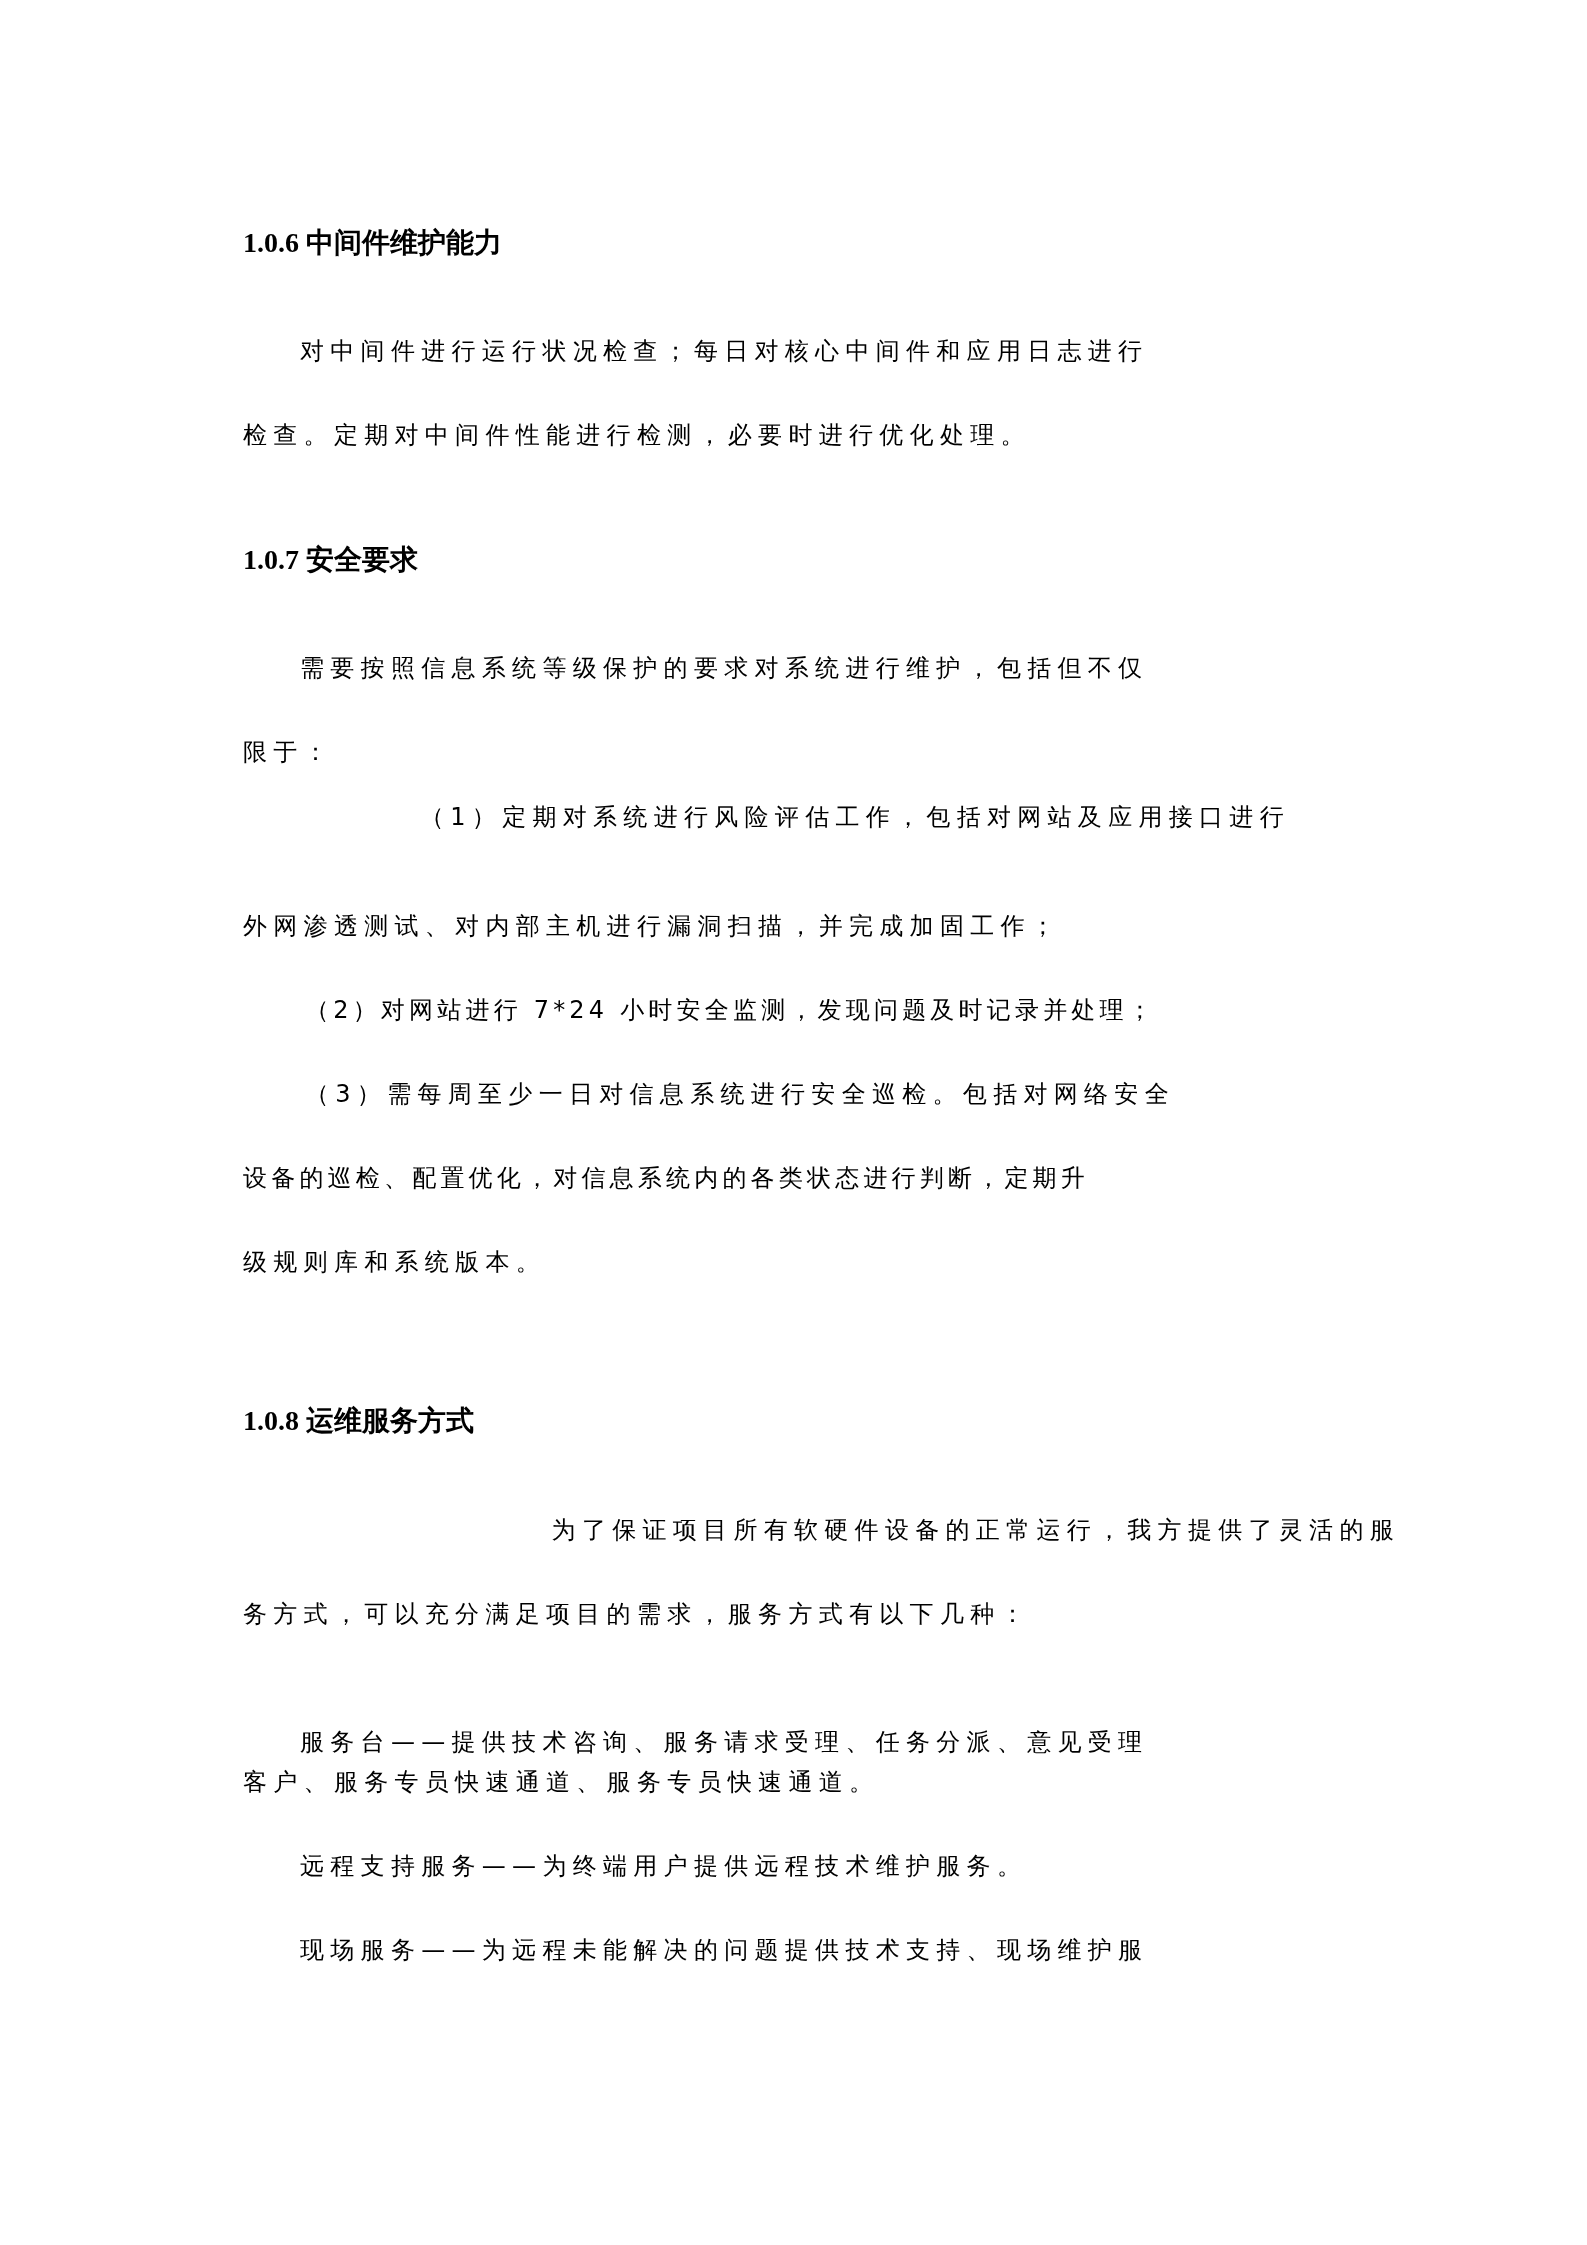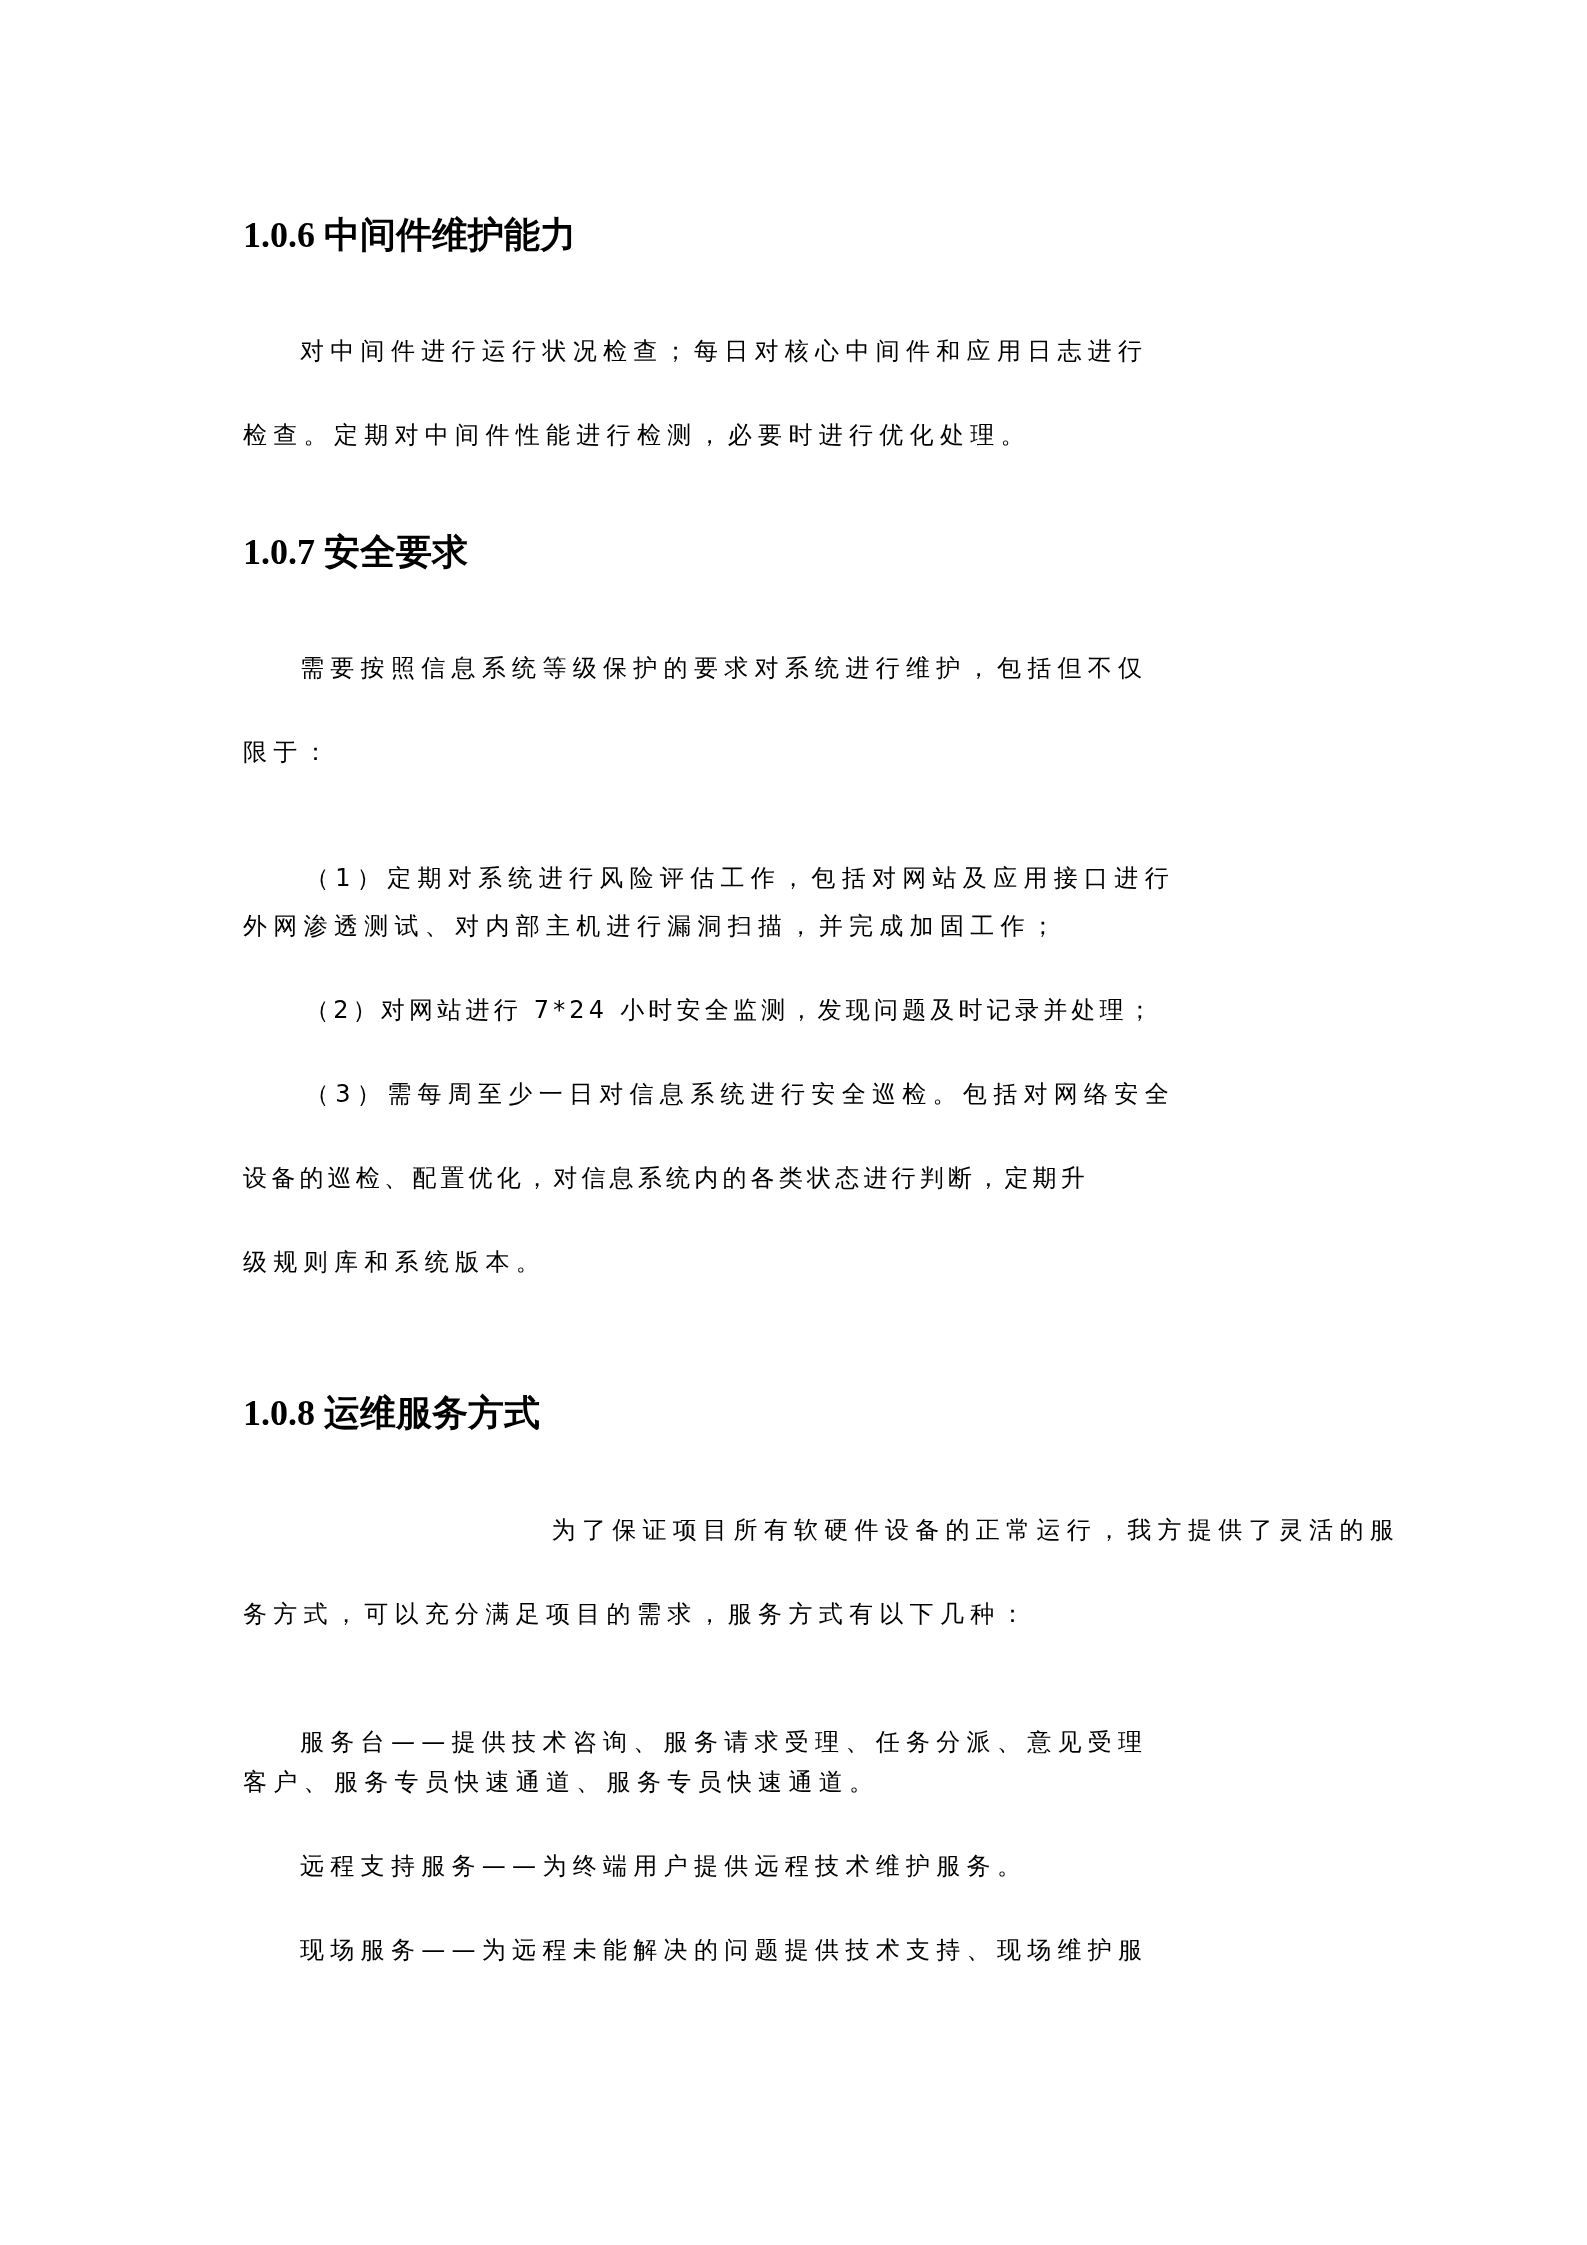--- a/index.html
+++ b/index.html
@@ -18,24 +18,25 @@
       position: absolute;
       left: 243px;
       top: 0;
       width: 1100px;
     }
     .heading {
       position: absolute;
       left: 0;
       font-family: "Liberation Serif", "DejaVu Serif", serif;
       font-weight: bold;
-      font-size: 36px;
+      font-size: 28px;
       line-height: 50px;
       white-space: nowrap;
       letter-spacing: 0px;
+      margin-top: 8px;
     }
     .line {
       position: absolute;
       left: 0;
       width: 1100px;
       font-family: "DejaVu Sans", sans-serif;
       font-size: 24px;
       line-height: 42px;
       white-space: nowrap;
       letter-spacing: 6.3px;
@@ -50,21 +51,21 @@
 
 <div class="page">
 
   <div class="heading" style="top:210px;">1.0.6 中间件维护能力</div>
   <div class="line indent" style="top:330px;">对中间件进行运行状况检查；每日对核心中间件和应用日志进行</div>
   <div class="line" style="top:414px;">检查。定期对中间件性能进行检测，必要时进行优化处理。</div>
 
   <div class="heading" style="top:527px;">1.0.7 安全要求</div>
   <div class="line indent" style="top:647px;">需要按照信息系统等级保护的要求对系统进行维护，包括但不仅</div>
   <div class="line" style="top:731px;">限于：</div>
-  <div class="line indent-paren" style="top:857px;">（1）定期对系统进行风险评估工作，包括对网站及应用接口进行</div>
+  <div class="line indent-paren" style="top:796px;text-align:center;">（1）定期对系统进行风险评估工作，包括对网站及应用接口进行</div>
   <div class="line" style="top:905px;">外网渗透测试、对内部主机进行漏洞扫描，并完成加固工作；</div>
   <div class="line indent-paren narrow" style="top:989px;">（2）对网站进行 7*24 小时安全监测，发现问题及时记录并处理；</div>
   <div class="line indent-paren" style="top:1073px;">（3）需每周至少一日对信息系统进行安全巡检。包括对网络安全</div>
   <div class="line narrow" style="top:1157px;">设备的巡检、配置优化，对信息系统内的各类状态进行判断，定期升</div>
   <div class="line" style="top:1241px;">级规则库和系统版本。</div>
 
   <div class="heading" style="top:1388px;">1.0.8 运维服务方式</div>
   <div class="line indent" style="top:1509px;text-align:right;">为了保证项目所有软硬件设备的正常运行，我方提供了灵活的服</div>
   <div class="line" style="top:1593px;">务方式，可以充分满足项目的需求，服务方式有以下几种：</div>
   <div class="line indent" style="top:1677px;margin-top:44px;">服务台——提供技术咨询、服务请求受理、任务分派、意见受理</div>

